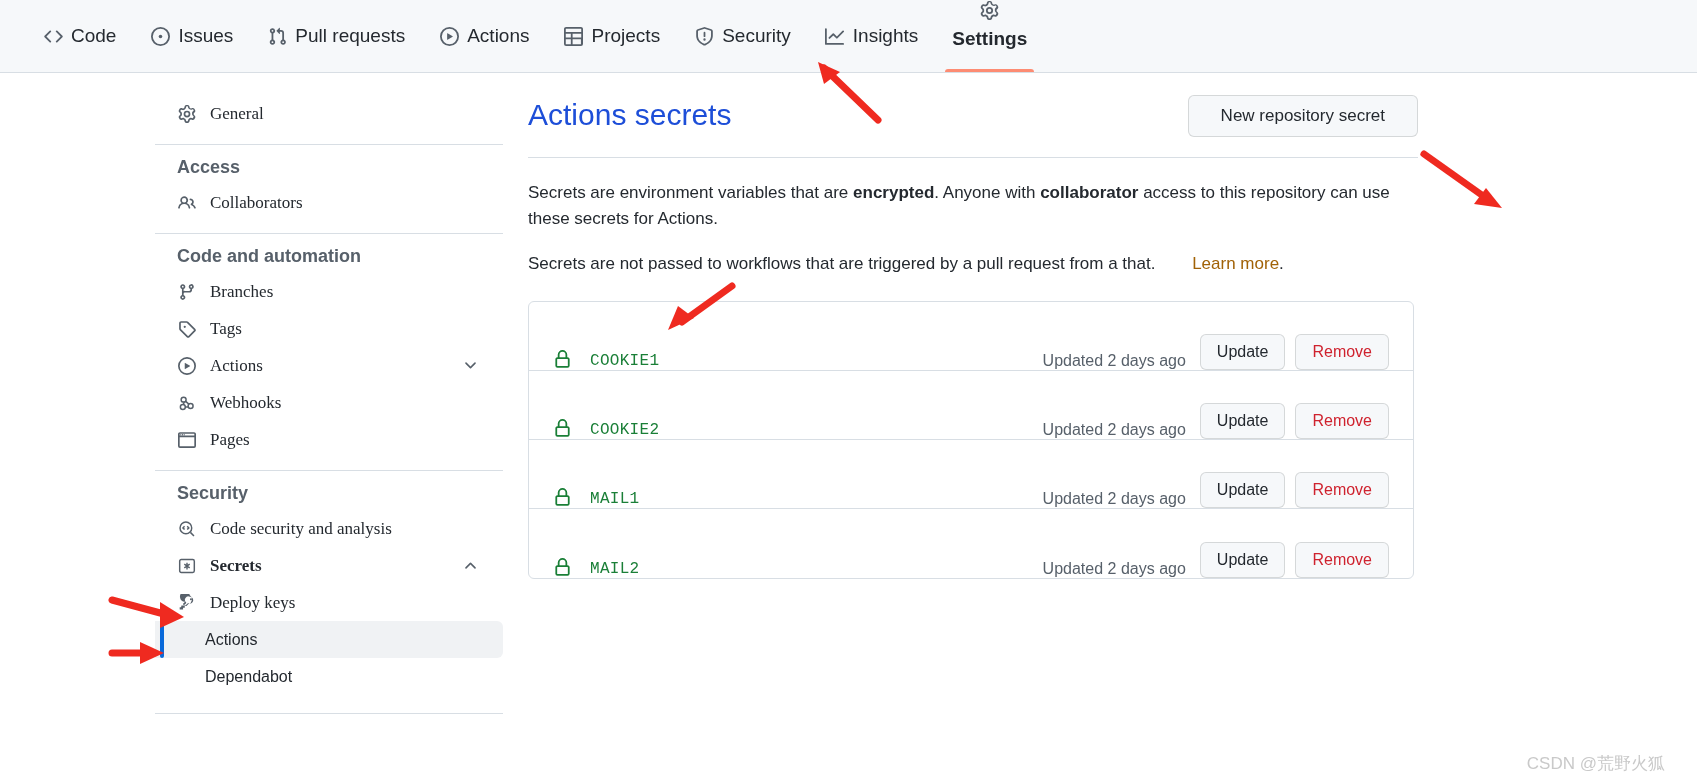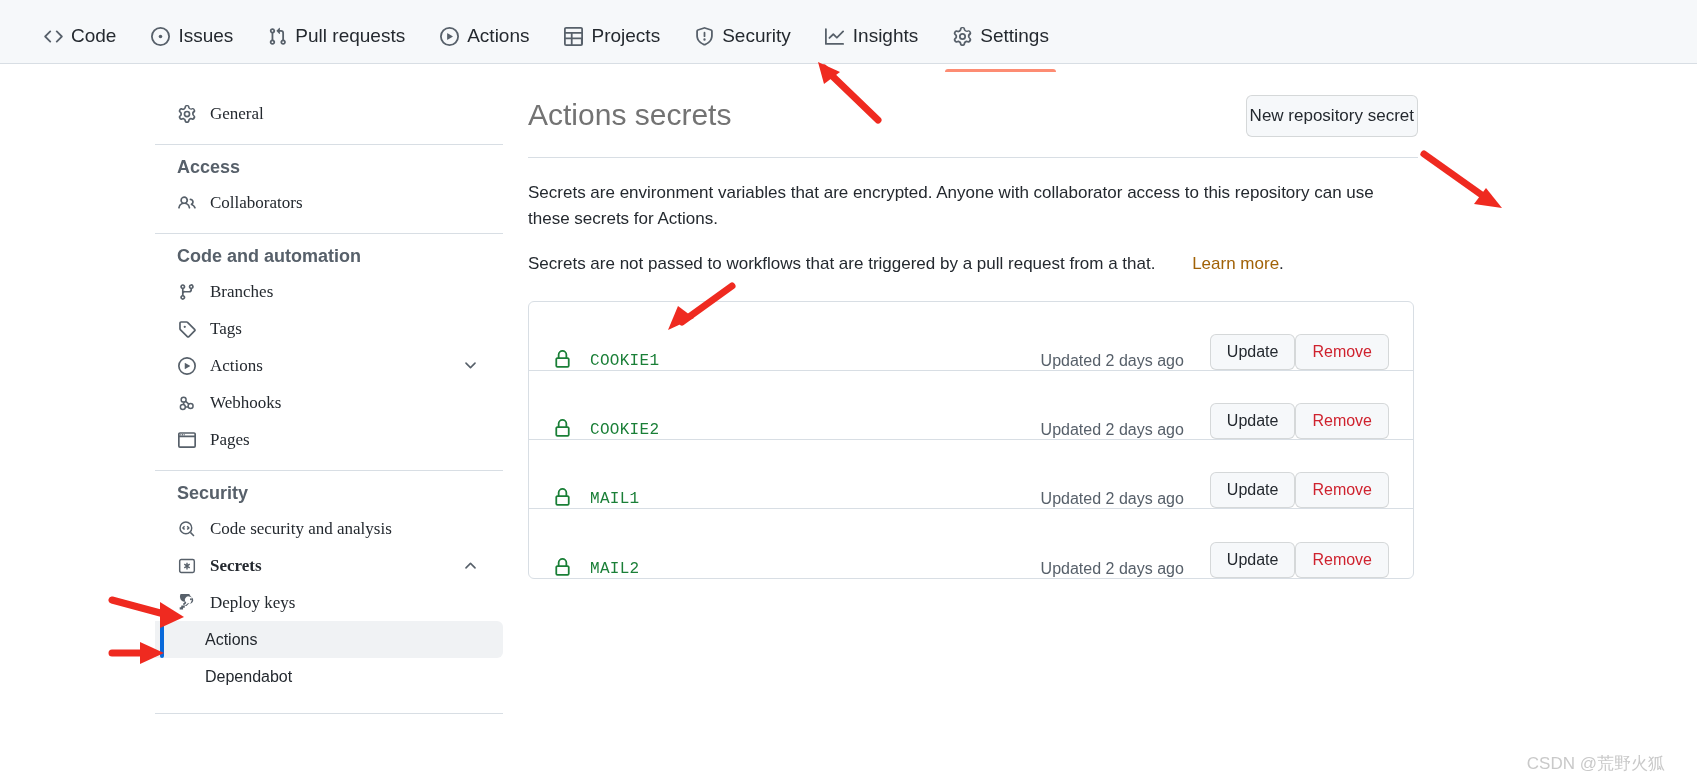--- a/index.html
+++ b/index.html
@@ -8,35 +8,35 @@
     height: 783px;
     background: #ffffff;
     font-family: "Liberation Sans", sans-serif;
     overflow: hidden;
   }
   .page { position: relative; width: 1697px; height: 783px; background: #fff; }
 
   
   .topnav {
     position: absolute; top: 0; left: 0;
-    width: 1697px; height: 64px;
+    width: 1697px; height: 73px;
     background: #f6f8fa;
     border-bottom: 1px solid #d8dee4;
   }
   .nav-items {
     display: flex; align-items: center;
     height: 72px; padding-left: 26px; gap: 0px;
   }
   .nav-item {
     display: flex; align-items: center; gap: 8px;
     padding: 0 17px; height: 72px;
     font-size: 19px; color: #24292f; cursor: pointer;
     position: relative; white-space: nowrap;
   }
-  .nav-item.active { font-weight: normal; }
+  .nav-item.active { font-weight: bold; flex-direction: column; }
   .nav-item.active::after {
     content: ""; position: absolute;
     left: 10px; right: 10px; bottom: 0; height: 3px;
     background: #fd8c73; border-radius: 6px 6px 0 0;
   }
   .nav-icon { display: inline-flex; align-items: center; justify-content: center; width: 20px; height: 20px; color: #57606a; }
 
   
   .sidebar {
     position: absolute; top: 95px; left: 155px;
@@ -67,56 +67,56 @@
   }
   .sub-link.selected { background: #f0f2f4; font-weight: normal; }
   .sub-link.selected::before {
     content: ""; position: absolute; left: 5px; top: 0; bottom: 0;
     width: 4px; background: #0969da; border-radius: 2px;
   }
 
   
   .main { position: absolute; top: 95px; left: 528px; width: 890px; }
   .main-head { display: flex; align-items: flex-start; justify-content: space-between; }
-  .page-title { font-size: 30px; font-weight: normal; color: #737373; line-height: 40px; }
+  .page-title { font-size: 30px; font-weight: normal; color: #1d4ed8; line-height: 40px; }
   .btn {
     font-family: "Liberation Sans", sans-serif;
     font-size: 16px; color: #24292f;
     background: #f6f8fa; border: 1px solid rgba(27,31,36,0.15);
     border-radius: 6px; padding: 8px 16px; cursor: pointer; white-space: nowrap;
   }
-  .btn-new { font-size: 17px; padding: 10px 3px; }
+  .btn-new { font-size: 17px; padding: 10px 32px; }
   .head-rule { height: 1px; background: #d8dee4; margin-top: 20px; }
 
   .desc {
     font-size: 17px; color: #24292f; line-height: 1.55;
     margin-top: 22px; max-width: 870px;
   }
   .desc.second { margin-top: 18px; }
-  .desc b { font-weight: normal; }
+  .desc b { font-weight: bold; }
   .link { color: #a16207; text-decoration: none; cursor: pointer; margin-left: 32px; }
 
   
   .secrets-box {
     margin-top: 24px; width: 886px;
     border: 1px solid #d8dee4; border-radius: 6px; overflow: hidden; background: #fff;
   }
   .secret-row {
     display: flex; align-items: flex-end;
     height: 69px; padding: 0 24px 0 22px;
     border-bottom: 1px solid #d8dee4;
   }
   .secret-row:last-child { border-bottom: none; }
   .lock-icon { width: 22px; height: 22px; display: inline-flex; align-items: center; justify-content: center; color: #1a7f37; flex: none; }
   .secret-name {
     font-family: "Liberation Mono", monospace;
     font-size: 16px; color: #1a7f37; margin-left: 17px; letter-spacing: .3px;
   }
   .secret-meta { margin-left: auto; font-size: 16px; color: #57606a; white-space: nowrap; }
-  .row-actions { display: flex; margin-left: 26px; }
+  .row-actions { display: flex; gap: 10px; margin-left: 14px; }
   .btn-remove { color: #cf222e; }
 
   
   .arrow { position: absolute; pointer-events: none; }
   .watermark {
     position: absolute; right: 32px; bottom: 8px;
     font-size: 17px; color: #c9c9c9; white-space: nowrap;
   }
 </style>
 </head>

